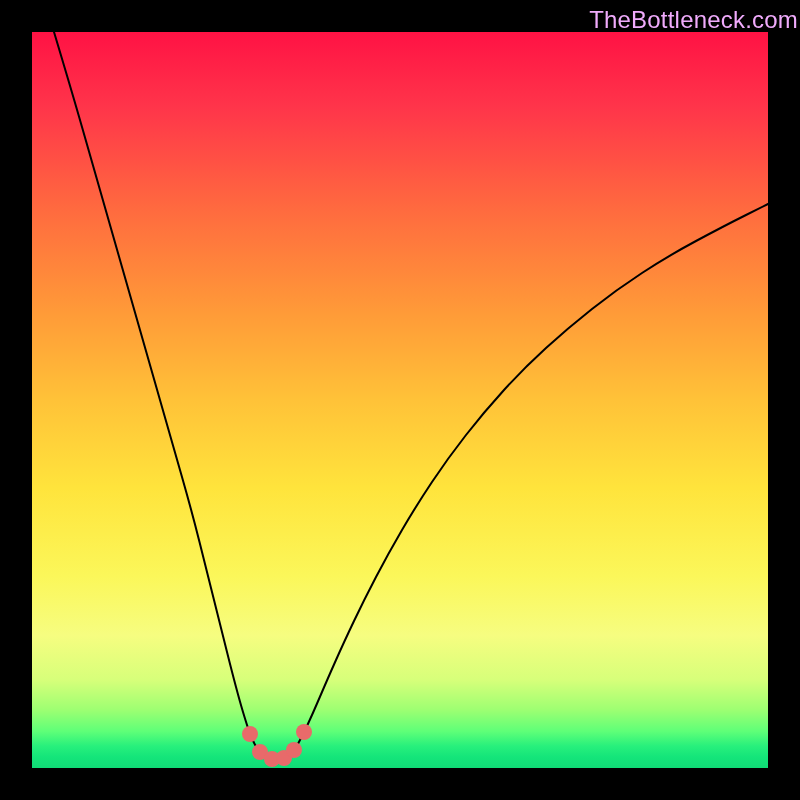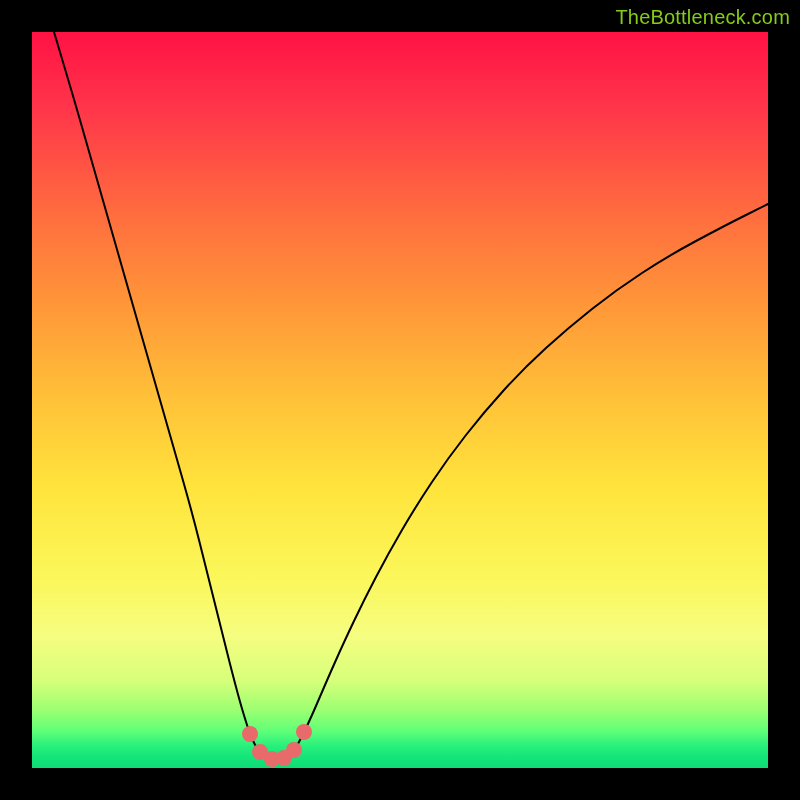--- a/index.html
+++ b/index.html
@@ -39,23 +39,23 @@
       #9fff72 92%,
       #5fff78 95%,
       #28f07c 97%,
       #14e57a 98.5%,
       #10db76 100%
     );
   }
   .watermark {
     position: absolute;
     top: 6px;
-    right: 10px;
-    color: #84cc16;
-    font-size: 20px;
+    right: 2px;
+    color: #f0abfc;
+    font-size: 24px;
     letter-spacing: 0.2px;
     user-select: none;
   }
   svg.curve {
     position: absolute;
     top: 0;
     left: 0;
     width: 736px;
     height: 736px;
     overflow: visible;

